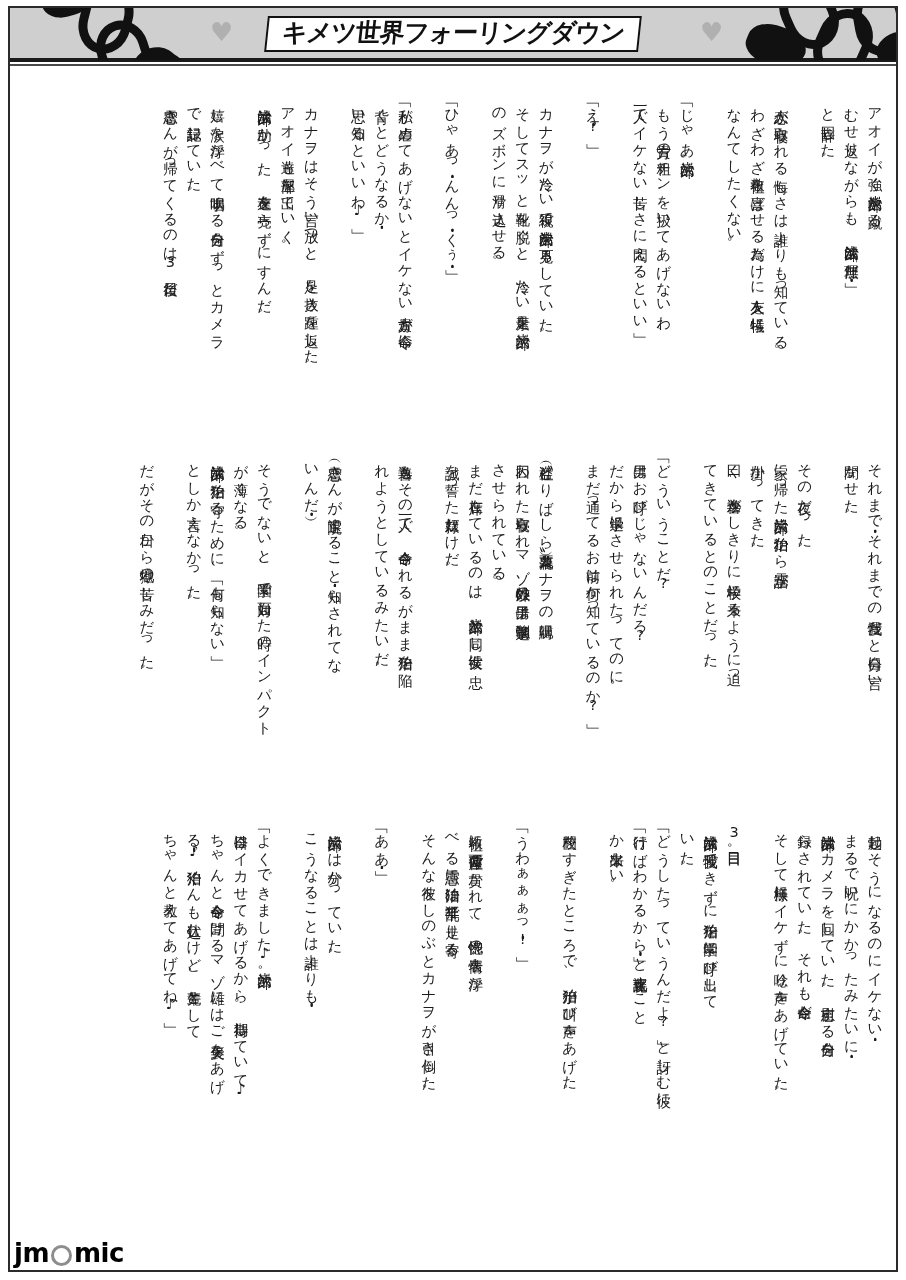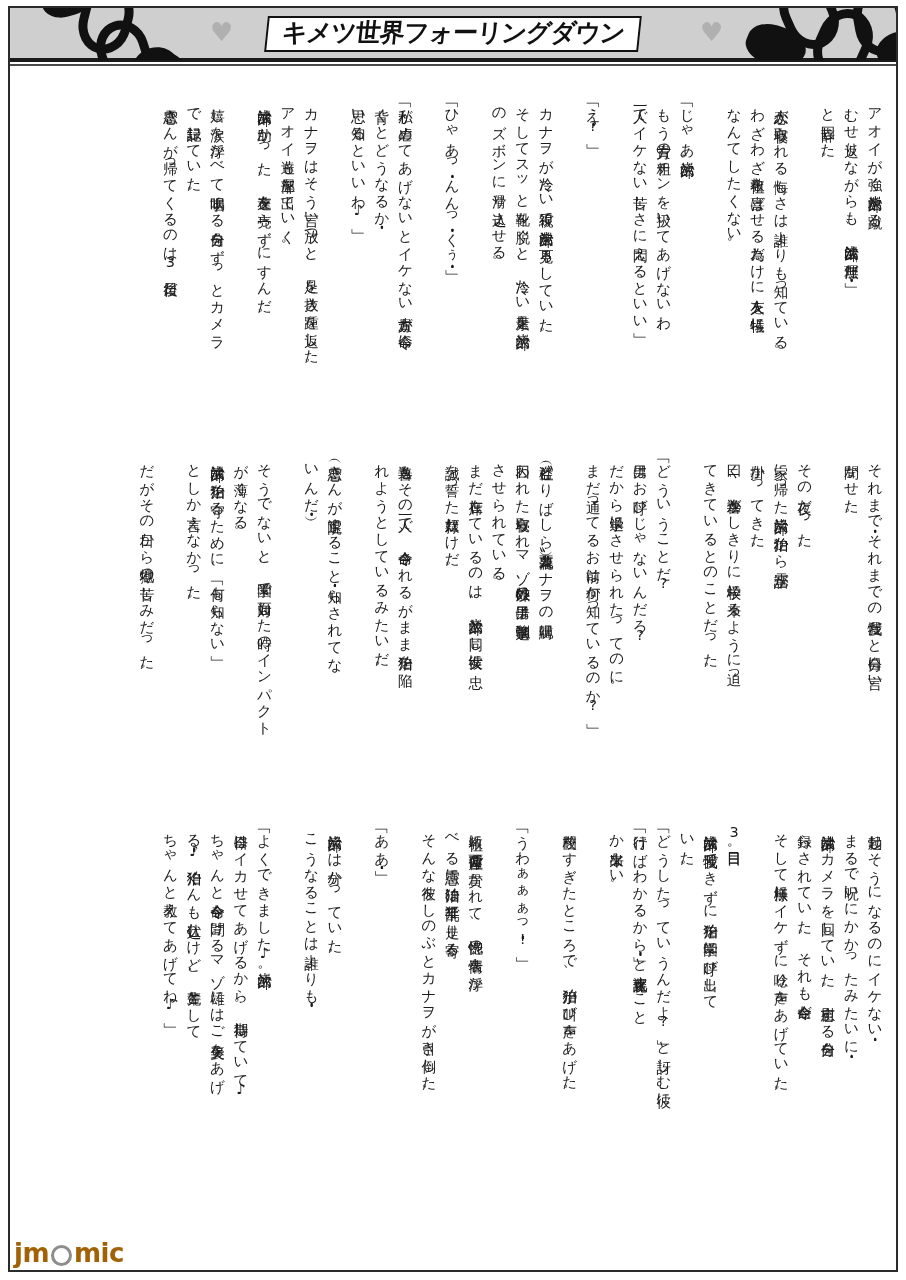--- a/index.html
+++ b/index.html
@@ -132,21 +132,21 @@
   .blk-b { right: 0px;   top: 382px; height: 372px; }
   .blk-c { right: 0px;   top: 752px; height: 375px; }
 
   
   .footer-logo {
     position: absolute;
     left: 14px; bottom: 12px;
     display: flex;
     align-items: center;
     gap: 1px;
-    color: #a16207;
+    color: #000000;
     font-family: "DejaVu Sans", "Liberation Sans", sans-serif;
     font-size: 26px;
     font-weight: 600;
     letter-spacing: -0.5px;
     z-index: 9;
   }
   .footer-logo .ring {
     display: inline-block;
     width: 15px; height: 15px;
     border: 3px solid #8d8d8d;

